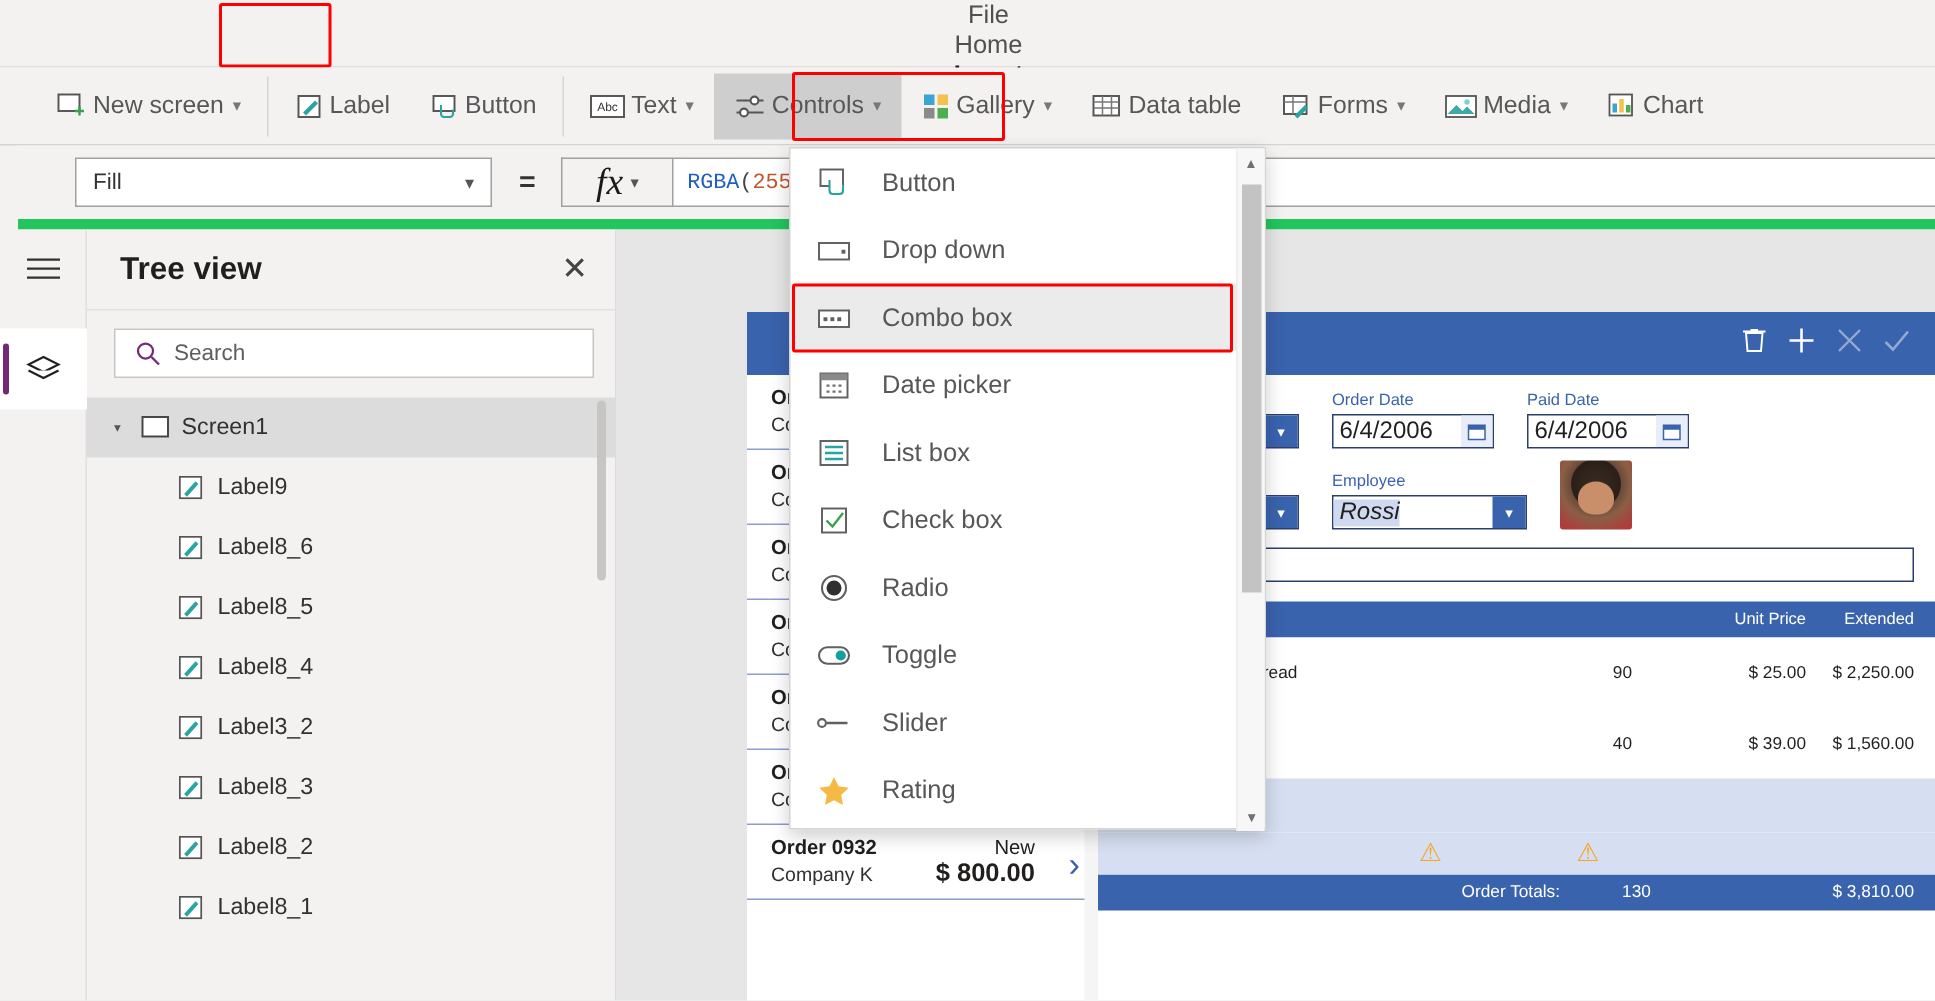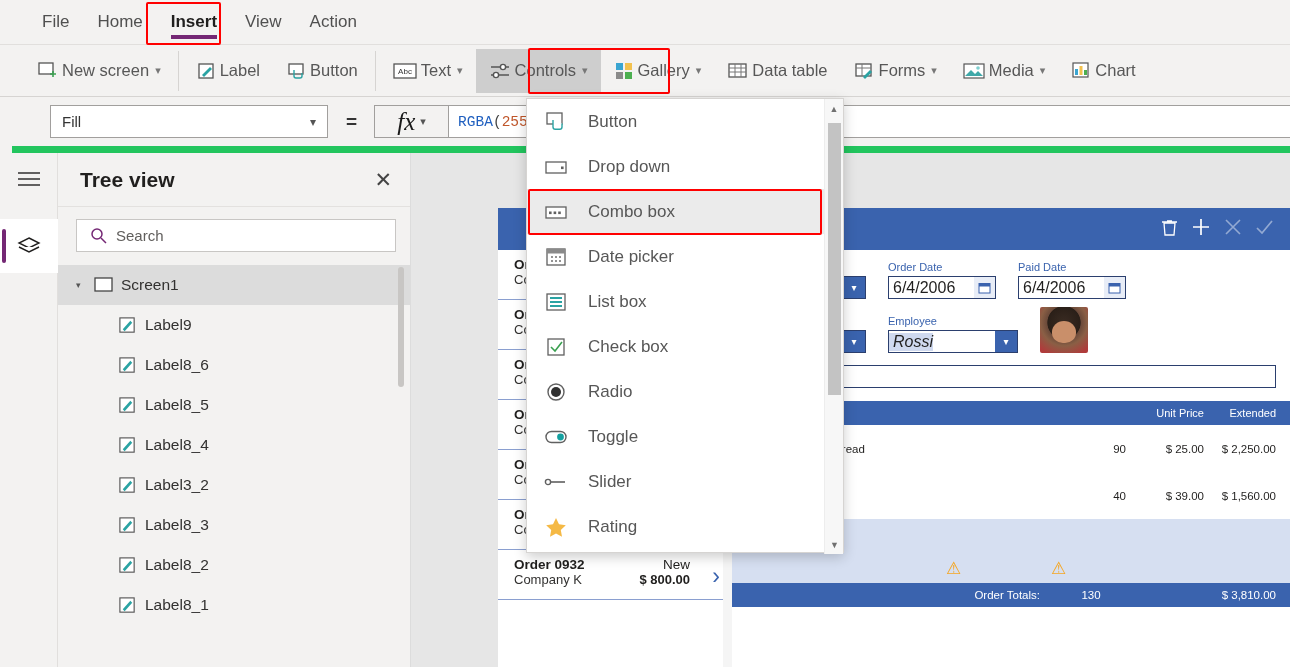--- a/index.html
+++ b/index.html
@@ -13,20 +13,21 @@
     color: #333;
   }
 
   
   #menubar {
     position: absolute; left: 0; top: 0; width: 1290px; height: 45px;
     background: #f3f2f1;
     border-bottom: 1px solid #e1dfdd;
     display: flex; align-items: center;
     padding-left: 28px;
+    flex-direction: column;
   }
   .menu-item {
     font-size: 17px; color: #505050;
     padding: 0 14px; height: 45px;
     display: flex; align-items: center; position: relative;
     cursor: pointer;
   }
   .menu-item.active { color: #201f1e; font-weight: bold; }
   .menu-item.active .mi-underline {
     position: absolute; left: 14px; right: 14px; bottom: 6px;
@@ -166,21 +167,21 @@
     height: 50px; border-bottom: 1px solid #8a9fd0; position: relative;
     padding: 7px 12px 0 16px;
     cursor: pointer;
   }
   .gal-item .gi-top, .gal-item .gi-bot {
     display: flex; justify-content: space-between; align-items: center;
   }
   .gal-item .gi-id { font-size: 13.5px; font-weight: bold; color: #201f1e; }
   .gal-item .gi-status { font-size: 13.5px; color: #201f1e; padding-right: 30px;}
   .gal-item .gi-co { font-size: 13px; color: #323130; }
-  .gal-item .gi-amt { font-size: 13px; font-weight: bold; color: #201f1e; padding-right: 30px;}
+  .gal-item .gi-amt { font-size: 17px; font-weight: bold; color: #201f1e; padding-right: 30px;}
   .gal-item .gi-chev {
     position: absolute; right: 12px; top: 13px;
     font-size: 23px; color: #3a63ae; font-weight: 300;
   }
   #gal-scroll {
     position: absolute; right: 0; top: 42px; width: 9px; bottom: 0;
     background: #f5f5f5;
   }
   #gal-thumb {
     position: absolute; right: 0; top: 42px; width: 9px; height: 230px;
@@ -240,21 +241,21 @@
   #dt-head .c0 { flex: 1; padding-left: 14px; }
   #dt-head .c1 { width: 70px; text-align: right; margin-top: 33px; }
   #dt-head .c2 { width: 78px; text-align: right; }
   #dt-head .c3 { width: 86px; text-align: right; padding-right: 14px;}
   .dt-row {
     height: 47px; display: flex; align-items: center; font-size: 11.5px;
     color: #201f1e; background: #fff;
   }
   .dt-row .c0 { flex: 1; padding-left: 14px; }
   .dt-row .c1 { width: 70px; text-align: right; }
-  .dt-row .c2 { width: 78px; text-align: right; }
+  .dt-row .c2 { width: 78px; text-align: right; margin-left: 38px; }
   .dt-row .c3 { width: 86px; text-align: right; padding-right: 14px; }
   #dt-blank { height: 36px; background: #d6dff1; }
   #dt-warn {
     height: 28px; background: #d6dff1; position: relative;
   }
   .warn-ic { position: absolute; top: 3px; font-size: 17px; }
   #dt-total {
     height: 24px; background: #3a63ae; color: #fff;
     display: flex; align-items: center; font-size: 11.5px;
   }

